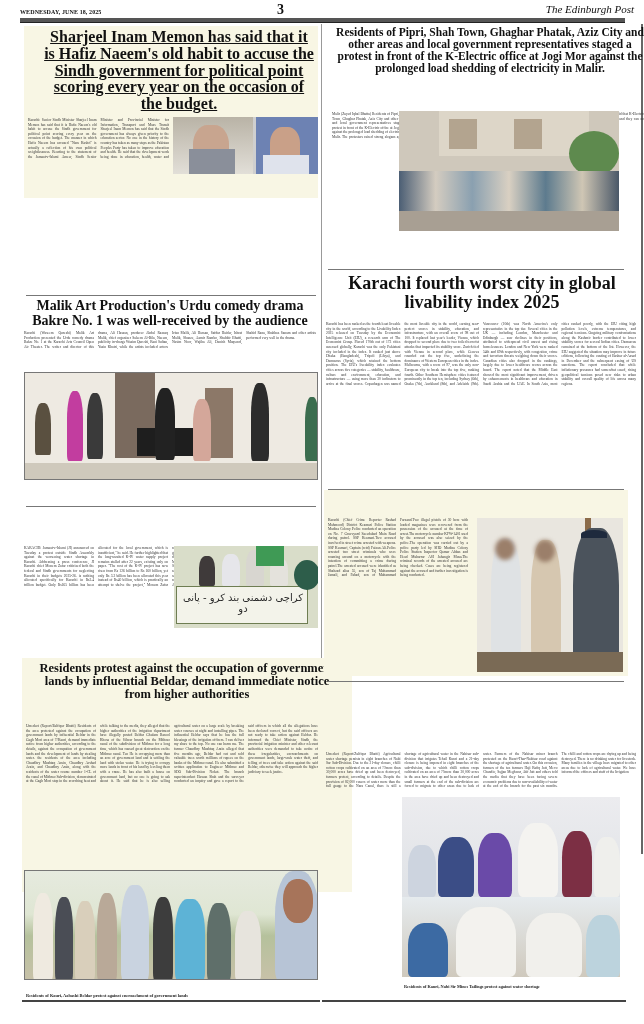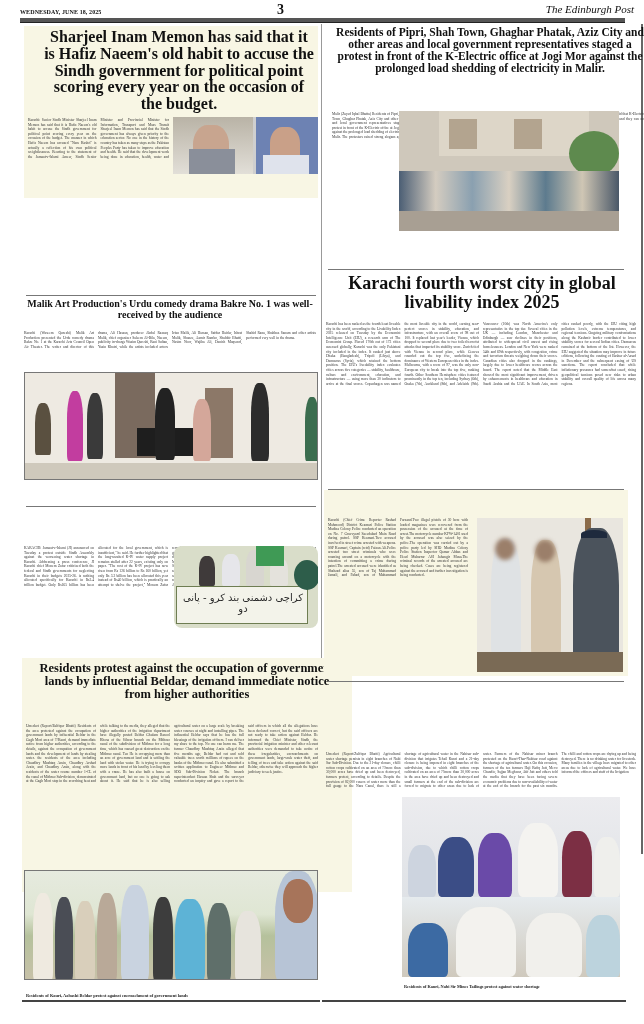--- a/index.html
+++ b/index.html
@@ -27,35 +27,35 @@
 <div class="masthead">
   <span class="date">WEDNESDAY, JUNE 18, 2025</span>
   <span class="pnum">3</span>
   <span class="paper">The Edinburgh Post</span>
 </div>
 <div class="rule"></div>
 <div class="vrule"></div>
 <div class="rborder"></div>
 
 <div class="art cream" style="left:24px;top:26px;width:294px;height:172px;">
-  <div class="hl" style="font-size:16px;padding:3px 4px 0 20px;">Sharjeel Inam Memon has said that it is Hafiz Naeem's old habit to accuse the Sindh government for political point scoring every year on the occasion of the budget.</div>
+  <div class="hl" style="font-size:16px;padding:3px 4px 0 20px;text-decoration:underline;">Sharjeel Inam Memon has said that it is Hafiz Naeem's old habit to accuse the Sindh government for political point scoring every year on the occasion of the budget.</div>
   <div class="body" style="position:absolute;left:4px;top:92px;width:286px;height:78px;column-count:4;">Karachi: Senior Sindh Minister Sharjeel Inam Memon has said that it is Hafiz Naeem's old habit to accuse the Sindh government for political point scoring every year on the occasion of the budget. The manner in which Hafiz Naeem has accused "Nara Kashri" is actually a reflection of his own political weightlessness. Reacting to the statement of the Jamaat-e-Islami Ameer, Sindh Senior Minister and Provincial Minister for Information, Transport and Mass Transit Sharjeel Inam Memon has said that the Sindh government has always given priority to the education sector. No one in the history of the country has taken as many steps as the Pakistan Peoples Party has taken to improve education and health. He said that the development work being done in education, health, water and infrastructure in Sindh is not the result of any luck but is proof of the continuous public service of the Pakistan Peoples Party. If Hafiz Naeem was concerned about the education system of Sindh, he would have raised his voice as to why the federal government is not giving Sindh's share of funds on time despite the 18th Amendment. Senior Minister Sharjeel Inam Memon said that Sindh's education budget is not just numbers but is visible at the ground level in the rehabilitation of schools, recruitment of teachers and other educational programs. Hafiz Naeem should think positively for the people of Sindh instead of the politics of accusations.</div>
 </div>
 <div class="photo" style="left:173px;top:117px;width:145px;height:57px;background:#cfcfcf;">
   <div style="position:absolute;left:0;top:0;width:80px;height:57px;background:linear-gradient(#b9b3a6,#e2dfd8);"></div>
   <div class="fig" style="left:20px;top:8px;width:36px;height:49px;background:#c8a58f;"></div>
   <div style="position:absolute;left:16px;top:32px;width:46px;height:25px;background:#8a8f9a;"></div>
   <div style="position:absolute;left:83px;top:0;width:62px;height:57px;background:#6d82b3;"></div>
   <div class="fig" style="left:97px;top:10px;width:30px;height:40px;background:#c9a088;"></div>
   <div style="position:absolute;left:90px;top:38px;width:46px;height:19px;background:#dfe3ec;"></div>
 </div>
 
 <div class="sep" style="left:26px;top:295px;width:290px;"></div>
 <div class="art" style="left:22px;top:299px;width:296px;height:185px;">
-  <div class="hl" style="font-size:10px;padding:0 4px;">Malik Art Production's Urdu comedy drama Bakre No. 1 was well-received by the audience</div>
+  <div class="hl" style="font-size:14px;padding:0 4px;">Malik Art Production's Urdu comedy drama Bakre No. 1 was well-received by the audience</div>
   <div class="body" style="position:absolute;left:2px;top:32px;width:292px;height:36px;column-count:4;">Karachi (Waseem Qureshi) Malik Art Production presented the Urdu comedy drama Bakre No. 1 at the Karachi Arts Council Open Air Theater. The writer and director of this drama, Ali Hassan, producer Abdul Razzaq Malik, chief organizer Saleem Al-Bila, Naeem, publicity in-charge Wasim Qureshi, Rani Sultan, Yasin Khatri, while the artists included actors Irfan Malik, Ali Hassan, Safdar Haider, Ishrat Malik, Shanze, Aamir Rambo, Shabbir Bhatti, Nasim Noor, Wajiha Ali, Danish Maqsood, Shahid Rana, Shahbaz Sanam and other artists performed very well in the drama.</div>
   <div class="cap" style="position:absolute;left:2px;top:165px;width:292px;">In the new Urdu comedy drama Bakre No. 1 by Malik Art Production, actors Ali Hassan, Irfan Malik, Shanze, Shabbir Bhatti, Ishrat Malik, Danish Maqsood, Aamir Rambo, Wajiha Ali are performing in a stage play.</div>
 </div>
 <div class="photo" style="left:24px;top:372px;width:294px;height:108px;background:#eeeae2;border:1px solid #777;">
   <div style="position:absolute;left:90px;top:0;width:40px;height:85px;background:#7a6a5e;"></div>
   <div style="position:absolute;left:180px;top:15px;width:28px;height:70px;background:#8c7868;"></div>
   <div style="position:absolute;left:0;top:90px;width:294px;height:18px;background:#cfc9bc;"></div>
   <div class="fig" style="left:10px;top:30px;width:16px;height:52px;background:#5a5040;"></div>
   <div class="fig" style="left:42px;top:18px;width:16px;height:70px;background:#c23d9f;"></div>
   <div class="fig" style="left:62px;top:20px;width:16px;height:66px;background:#3a3a3a;"></div>
@@ -63,21 +63,21 @@
   <div class="fig" style="left:130px;top:15px;width:20px;height:72px;background:#222;"></div>
   <div class="fig" style="left:168px;top:26px;width:18px;height:62px;background:#d4a79a;"></div>
   <div class="fig" style="left:226px;top:10px;width:18px;height:78px;background:#2c2c2c;"></div>
   <div class="fig" style="left:280px;top:24px;width:14px;height:64px;background:#3b6d4f;"></div>
 </div>
 
 <div class="sep" style="left:26px;top:506px;width:290px;"></div>
 <div class="art" style="left:22px;top:508px;width:296px;height:150px;">
   <div class="body" style="position:absolute;left:2px;top:38px;width:292px;height:110px;column-count:4;">KARACHI: Jamaat-e-Islami (JI) announced on Tuesday a protest outside Sindh Assembly against the worsening water shortage in Karachi. Addressing a press conference, JI Karachi chief Monem Zafar criticized both the federal and Sindh governments for neglecting Karachi in their budgets 2025-26. is nothing allocated specifically for Karachi in Rs3.4 trillion budget. Only Rs165 billion has been allocated for the local government, which is insufficient," he said. He further highlighted that the long-awaited K-IV water supply project remains stalled after 22 years, existing only on paper. "The cost of the K-IV project has now risen from Rs 126 billion to Rs 160 billion, yet only Rs 3.2 billion has been allocated this year instead of Rs40 billion, which is practically an attempt to shelve the project," Monem Zafar remarked. JI chief accused the PPP and Sindh government of playing both sides politically, despite being part of the federal government. Monem Zafar announced a protest outside Sindh Assembly on June 21, 2025 at 5:00pm, saying that the struggle for resolving Karachi's water crisis will continue. He called on Karachi residents to join the protest. Earlier, a report of ARY News delved into the Karachi water crisis said that Karachi gets about only half the water it requires. Out of that, one-third either gets stolen, thanks to alleged but notorious hydrant and/or tanker mafia, or is wasted owing to dilapidated and dated pipelines that have not been repaired/replaced.</div>
 </div>
-<div class="photo" style="left:174px;top:546px;width:144px;height:82px;background:#d9ddc9;border-radius:8px;">
+<div class="photo" style="left:174px;top:546px;width:144px;height:82px;background:#d9ddc9;">
   <div class="fig" style="left:25px;top:10px;width:16px;height:30px;background:#3f3a3a;"></div>
   <div class="fig" style="left:48px;top:8px;width:18px;height:32px;background:#e6e6ea;"></div>
   <div class="fig" style="left:72px;top:4px;width:18px;height:36px;background:#d8d6d0;"></div>
   <div class="fig" style="left:96px;top:12px;width:18px;height:28px;background:#e4e2dc;"></div>
   <div style="position:absolute;left:82px;top:0;width:28px;height:20px;background:#3f9a55;"></div>
   <div style="position:absolute;left:2px;top:40px;width:132px;height:38px;background:#f3f3ea;border:1px solid #6e7d52;"></div>
   <div style="position:absolute;left:8px;top:46px;width:122px;font-family:'DejaVu Sans',sans-serif;font-size:10px;text-align:center;color:#2a2a2a;direction:rtl;">کراچی دشمنی بند کرو - پانی دو</div>
   <div style="position:absolute;left:120px;top:14px;width:26px;height:30px;border-radius:50%;background:#2d5d4a;"></div>
 </div>
 

